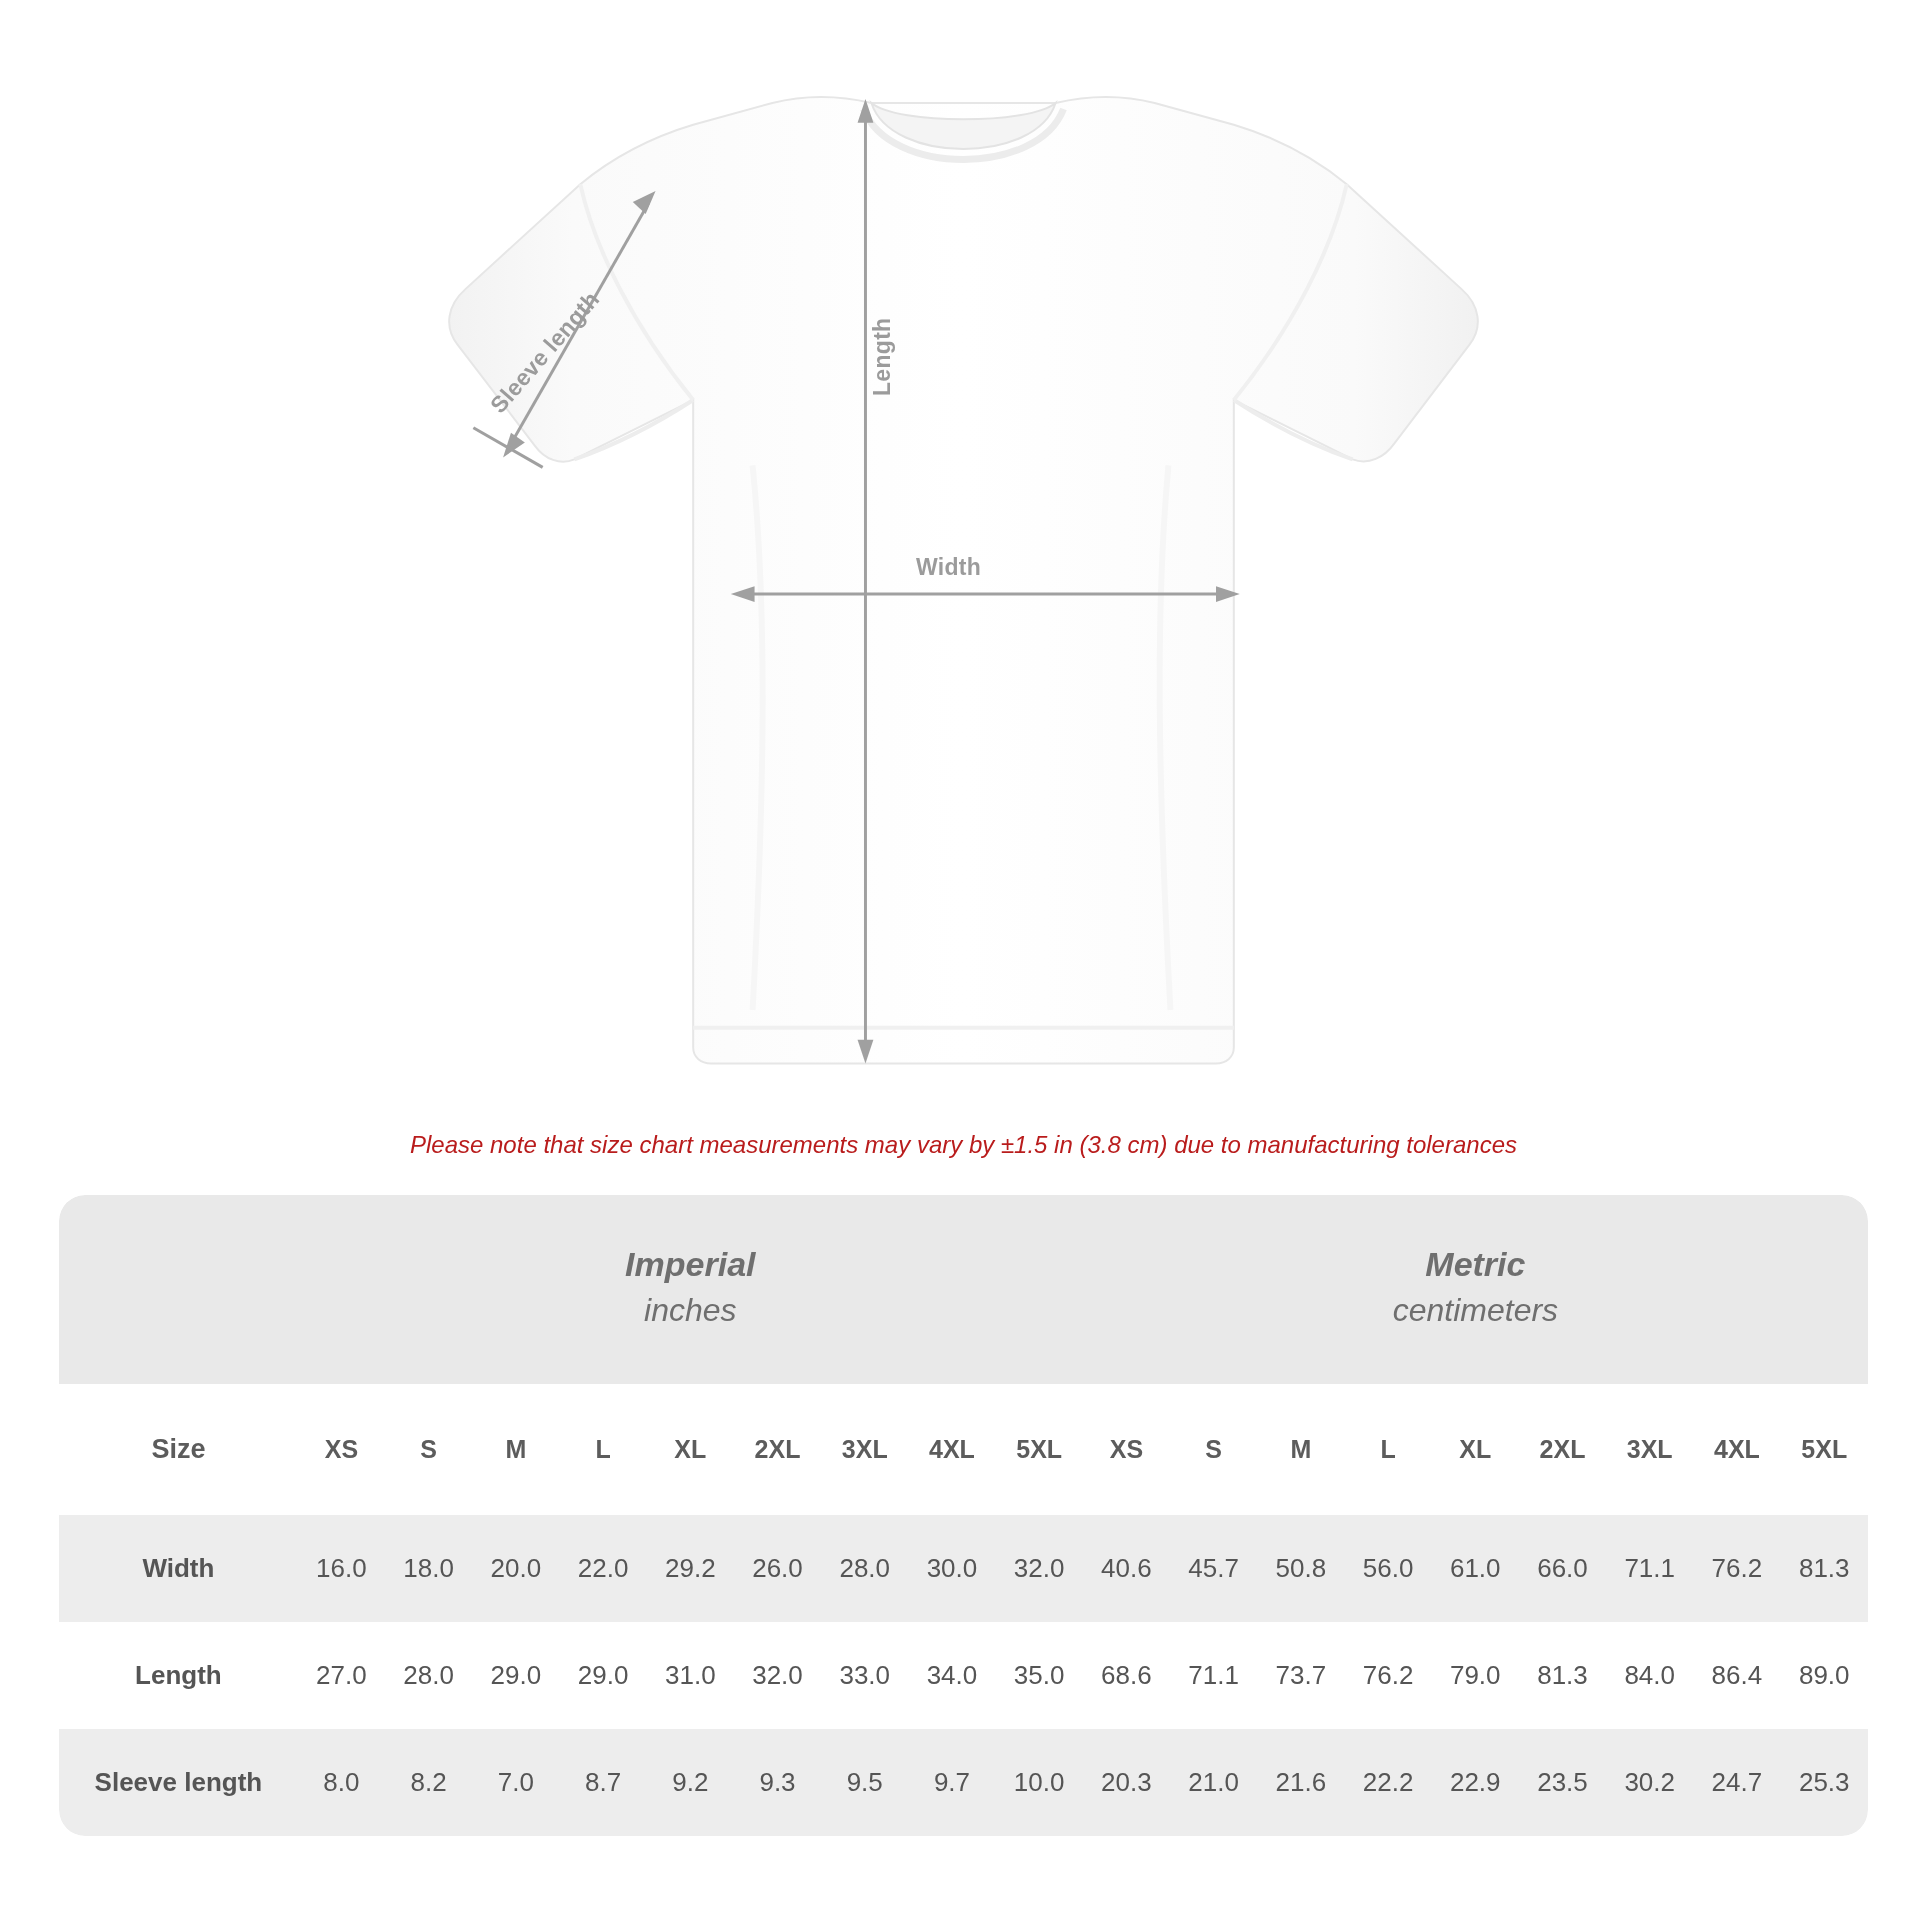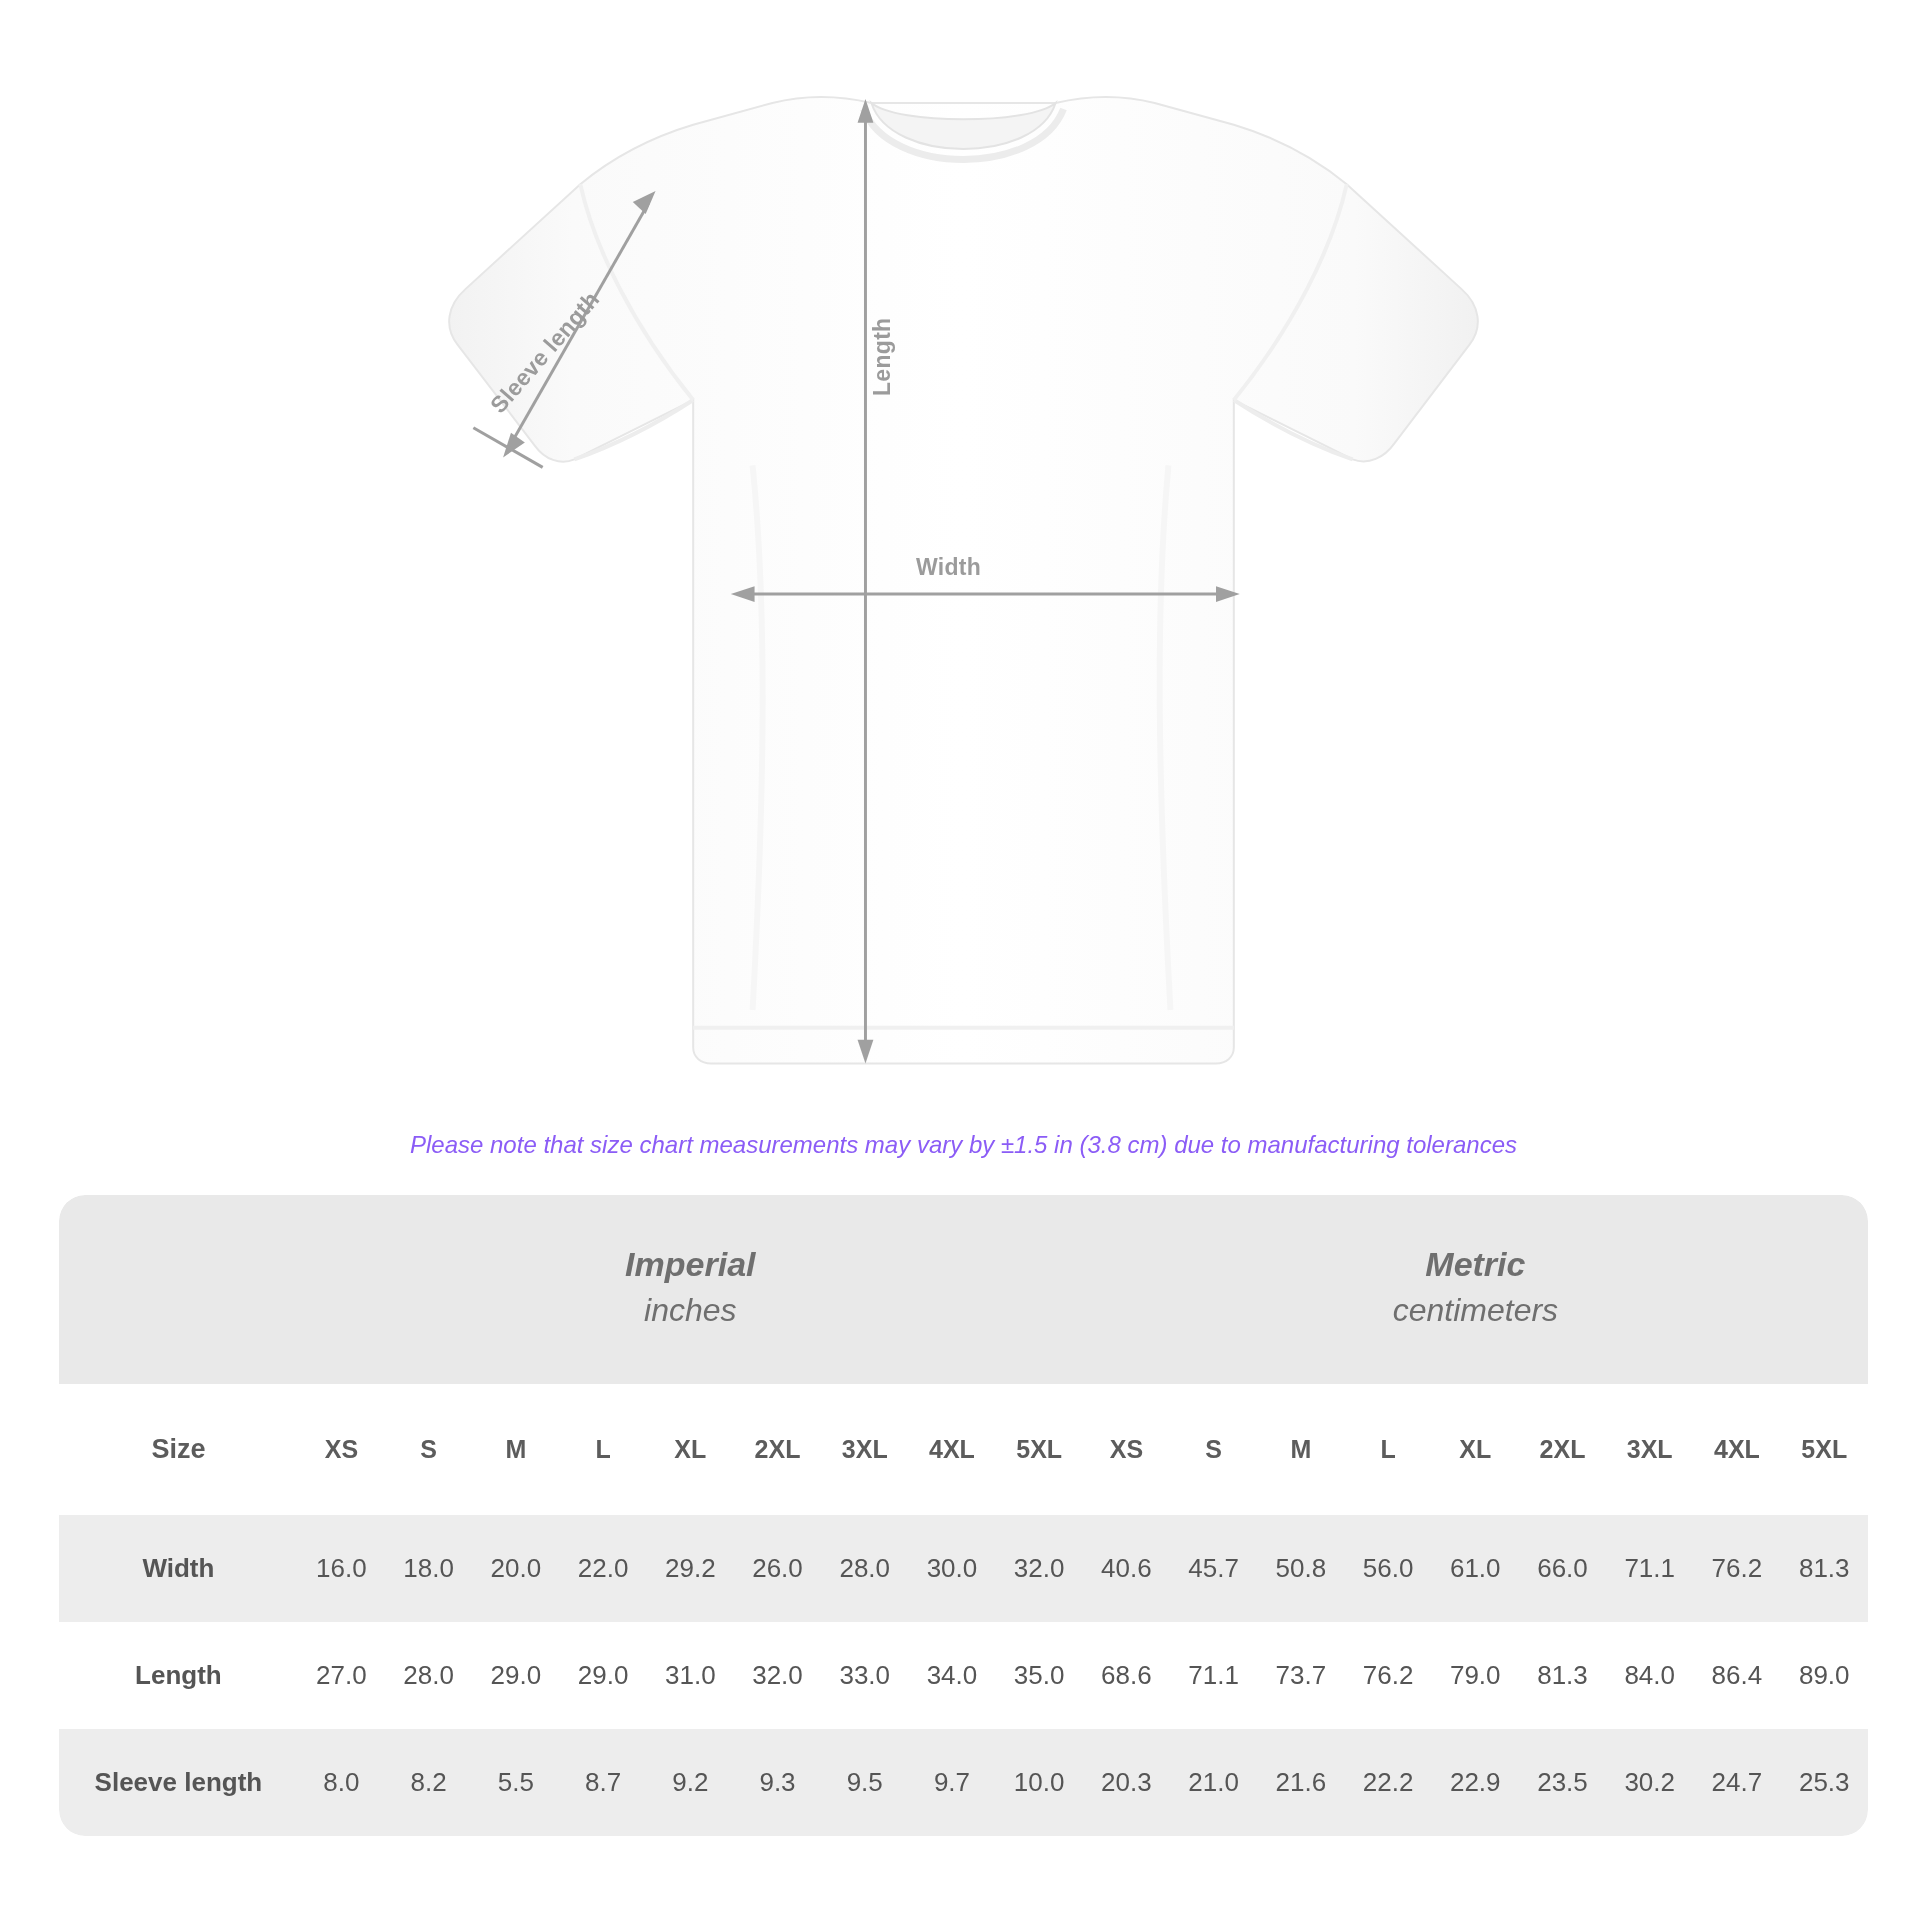--- a/index.html
+++ b/index.html
@@ -65,21 +65,21 @@
   .chart-title {
     font-size: 42px;
     font-weight: bold;
     color: #1a1a1a;
     letter-spacing: -0.3px;
     margin: 0;
   }
   .chart-note {
     font-size: 24px;
     font-style: italic;
-    color: #8b5cf6;
+    color: #b91c1c;
     margin-top: 22px;
   }
 
   
   .table-wrap {
     margin: 36px 59px 0 59px;
     border-radius: 26px;
     overflow: hidden;
     background: #ffffff;
   }
@@ -315,21 +315,21 @@
           <td>81.3</td>
           <td>84.0</td>
           <td>86.4</td>
           <td>89.0</td>
         </tr>
 
         <tr class="data-row shade">
           <td class="rowlabel corner-bl">Sleeve length</td>
           <td>8.0</td>
           <td>8.2</td>
-          <td>5.5</td>
+          <td>7.0</td>
           <td>8.7</td>
           <td>9.2</td>
           <td>9.3</td>
           <td>9.5</td>
           <td>9.7</td>
           <td>10.0</td>
           <td>20.3</td>
           <td>21.0</td>
           <td>21.6</td>
           <td>22.2</td>

